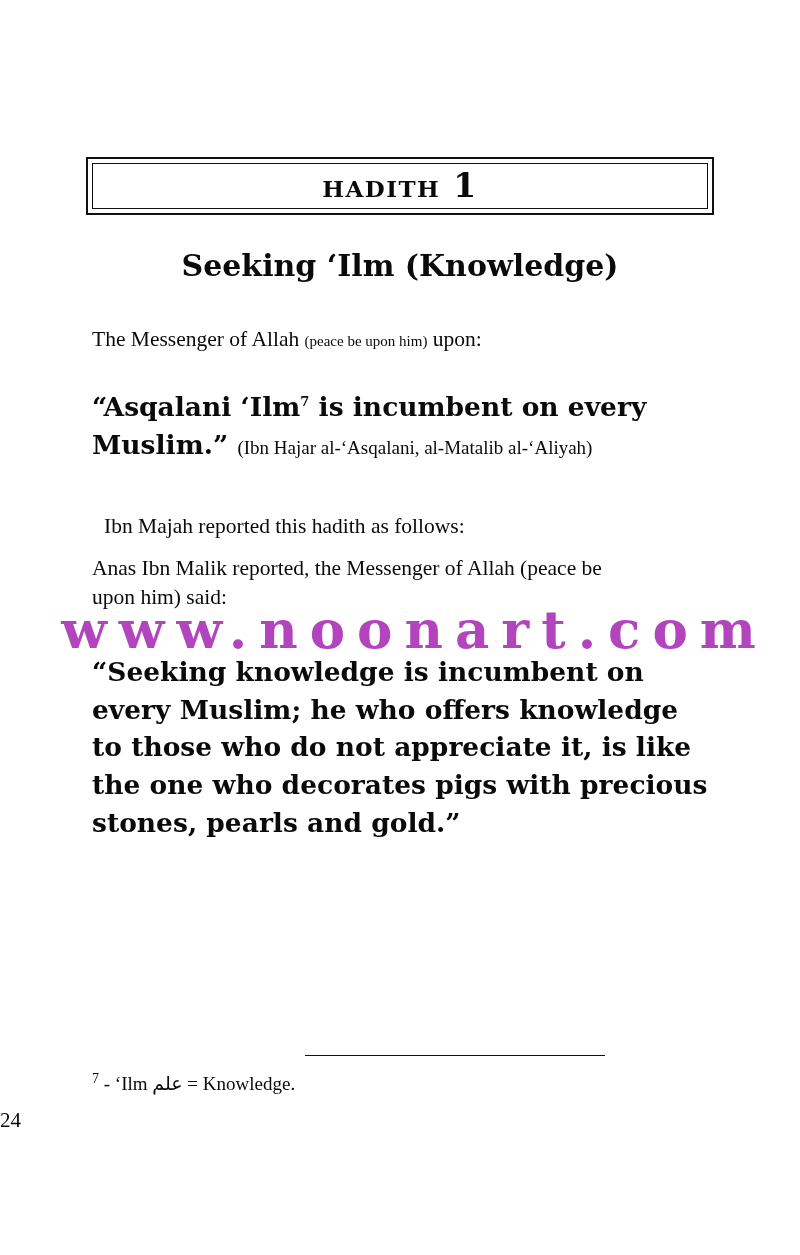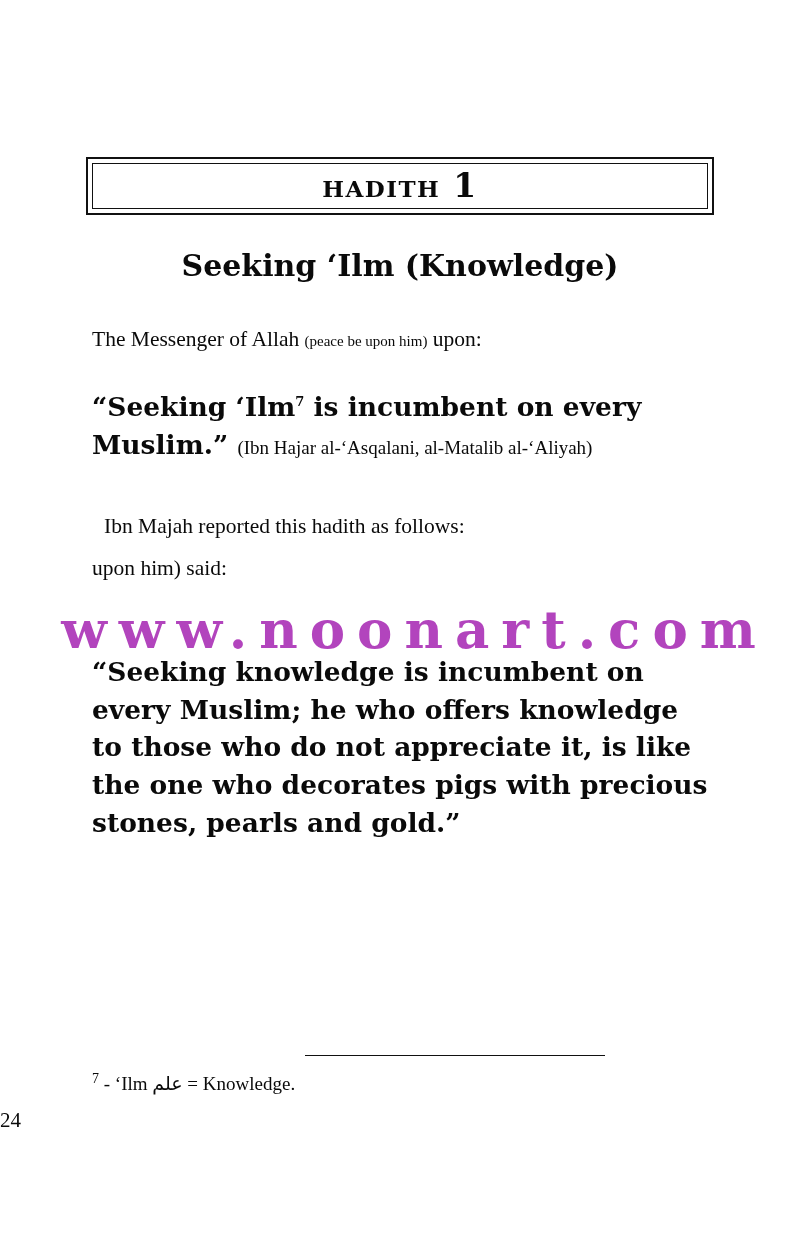--- a/index.html
+++ b/index.html
@@ -166,25 +166,26 @@
     <div class="header-title">HADITH 1</div>
   </div>
 
   <div class="chapter-title">Seeking ‘Ilm (Knowledge)</div>
 
   <div class="block-1">
     <p class="para"><span>The Messenger of Allah </span><span class="small">(peace be upon him)</span><span> upon:</span></p>
   </div>
 
   <div class="block-2">
-    <p class="quote-big"><span>“Seeking ‘Ilm</span><sup class="fn">7</sup><span> is incumbent on every Muslim.”</span> <span class="src">(Ibn Hajar al-‘Asqalani, al-Matalib al-‘Aliyah)</span></p>
+    <p class="quote-big"><span>“Asqalani ‘Ilm</span><sup class="fn">7</sup><span> is incumbent on every Muslim.”</span> <span class="src">(Ibn Hajar al-‘Asqalani, al-Matalib al-‘Aliyah)</span></p>
   </div>
 
   <div class="block-3">
     <p class="para" style="margin:12px">Ibn Majah reported this hadith as follows:</p>
+    <p class="para" style="margin:0">Anas Ibn Malik reported, the Messenger of Allah (peace be</p>
     <p class="para" style="margin:0">upon him) said:</p>
   </div>
 
   <div class="block-4">
     <p class="quote-big">“Seeking knowledge is incumbent on every Muslim; he who offers knowledge to those who do not appreciate it, is like the one who decorates pigs with precious stones, pearls and gold.”</p>
   </div>
 
   <div class="watermark">www.noonart.com</div>
 
   <div class="fn-rule"></div>

